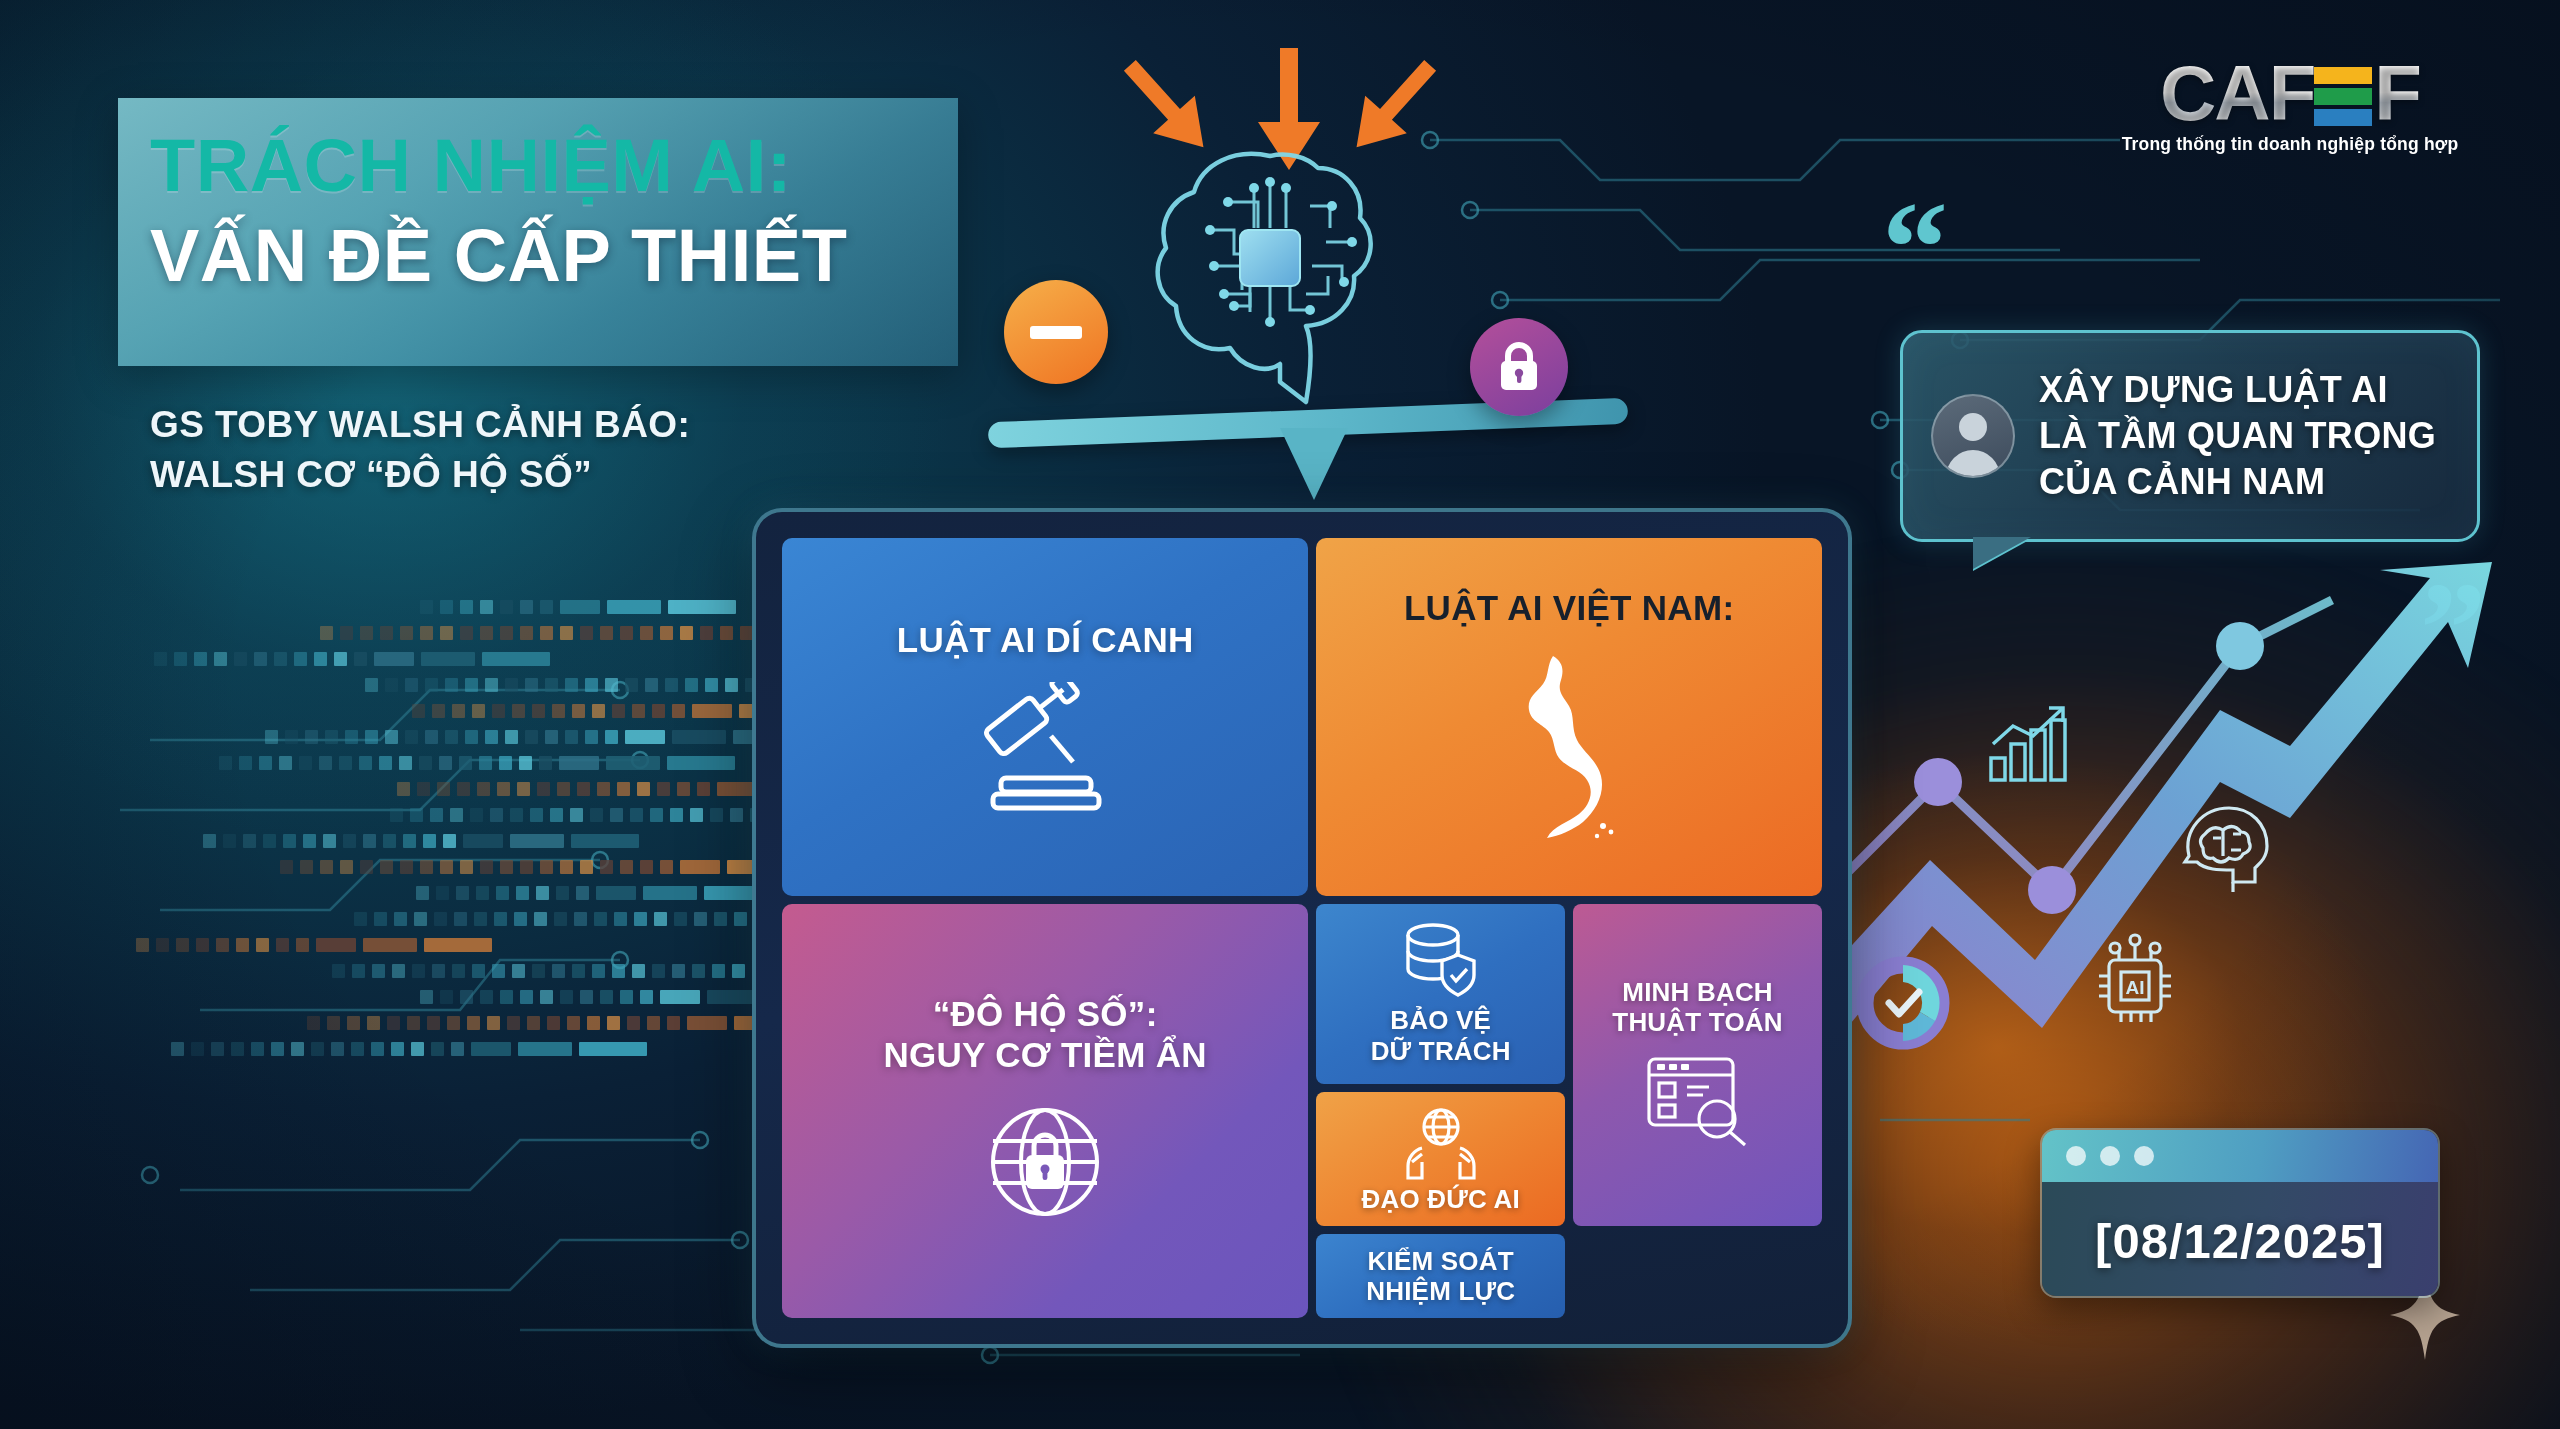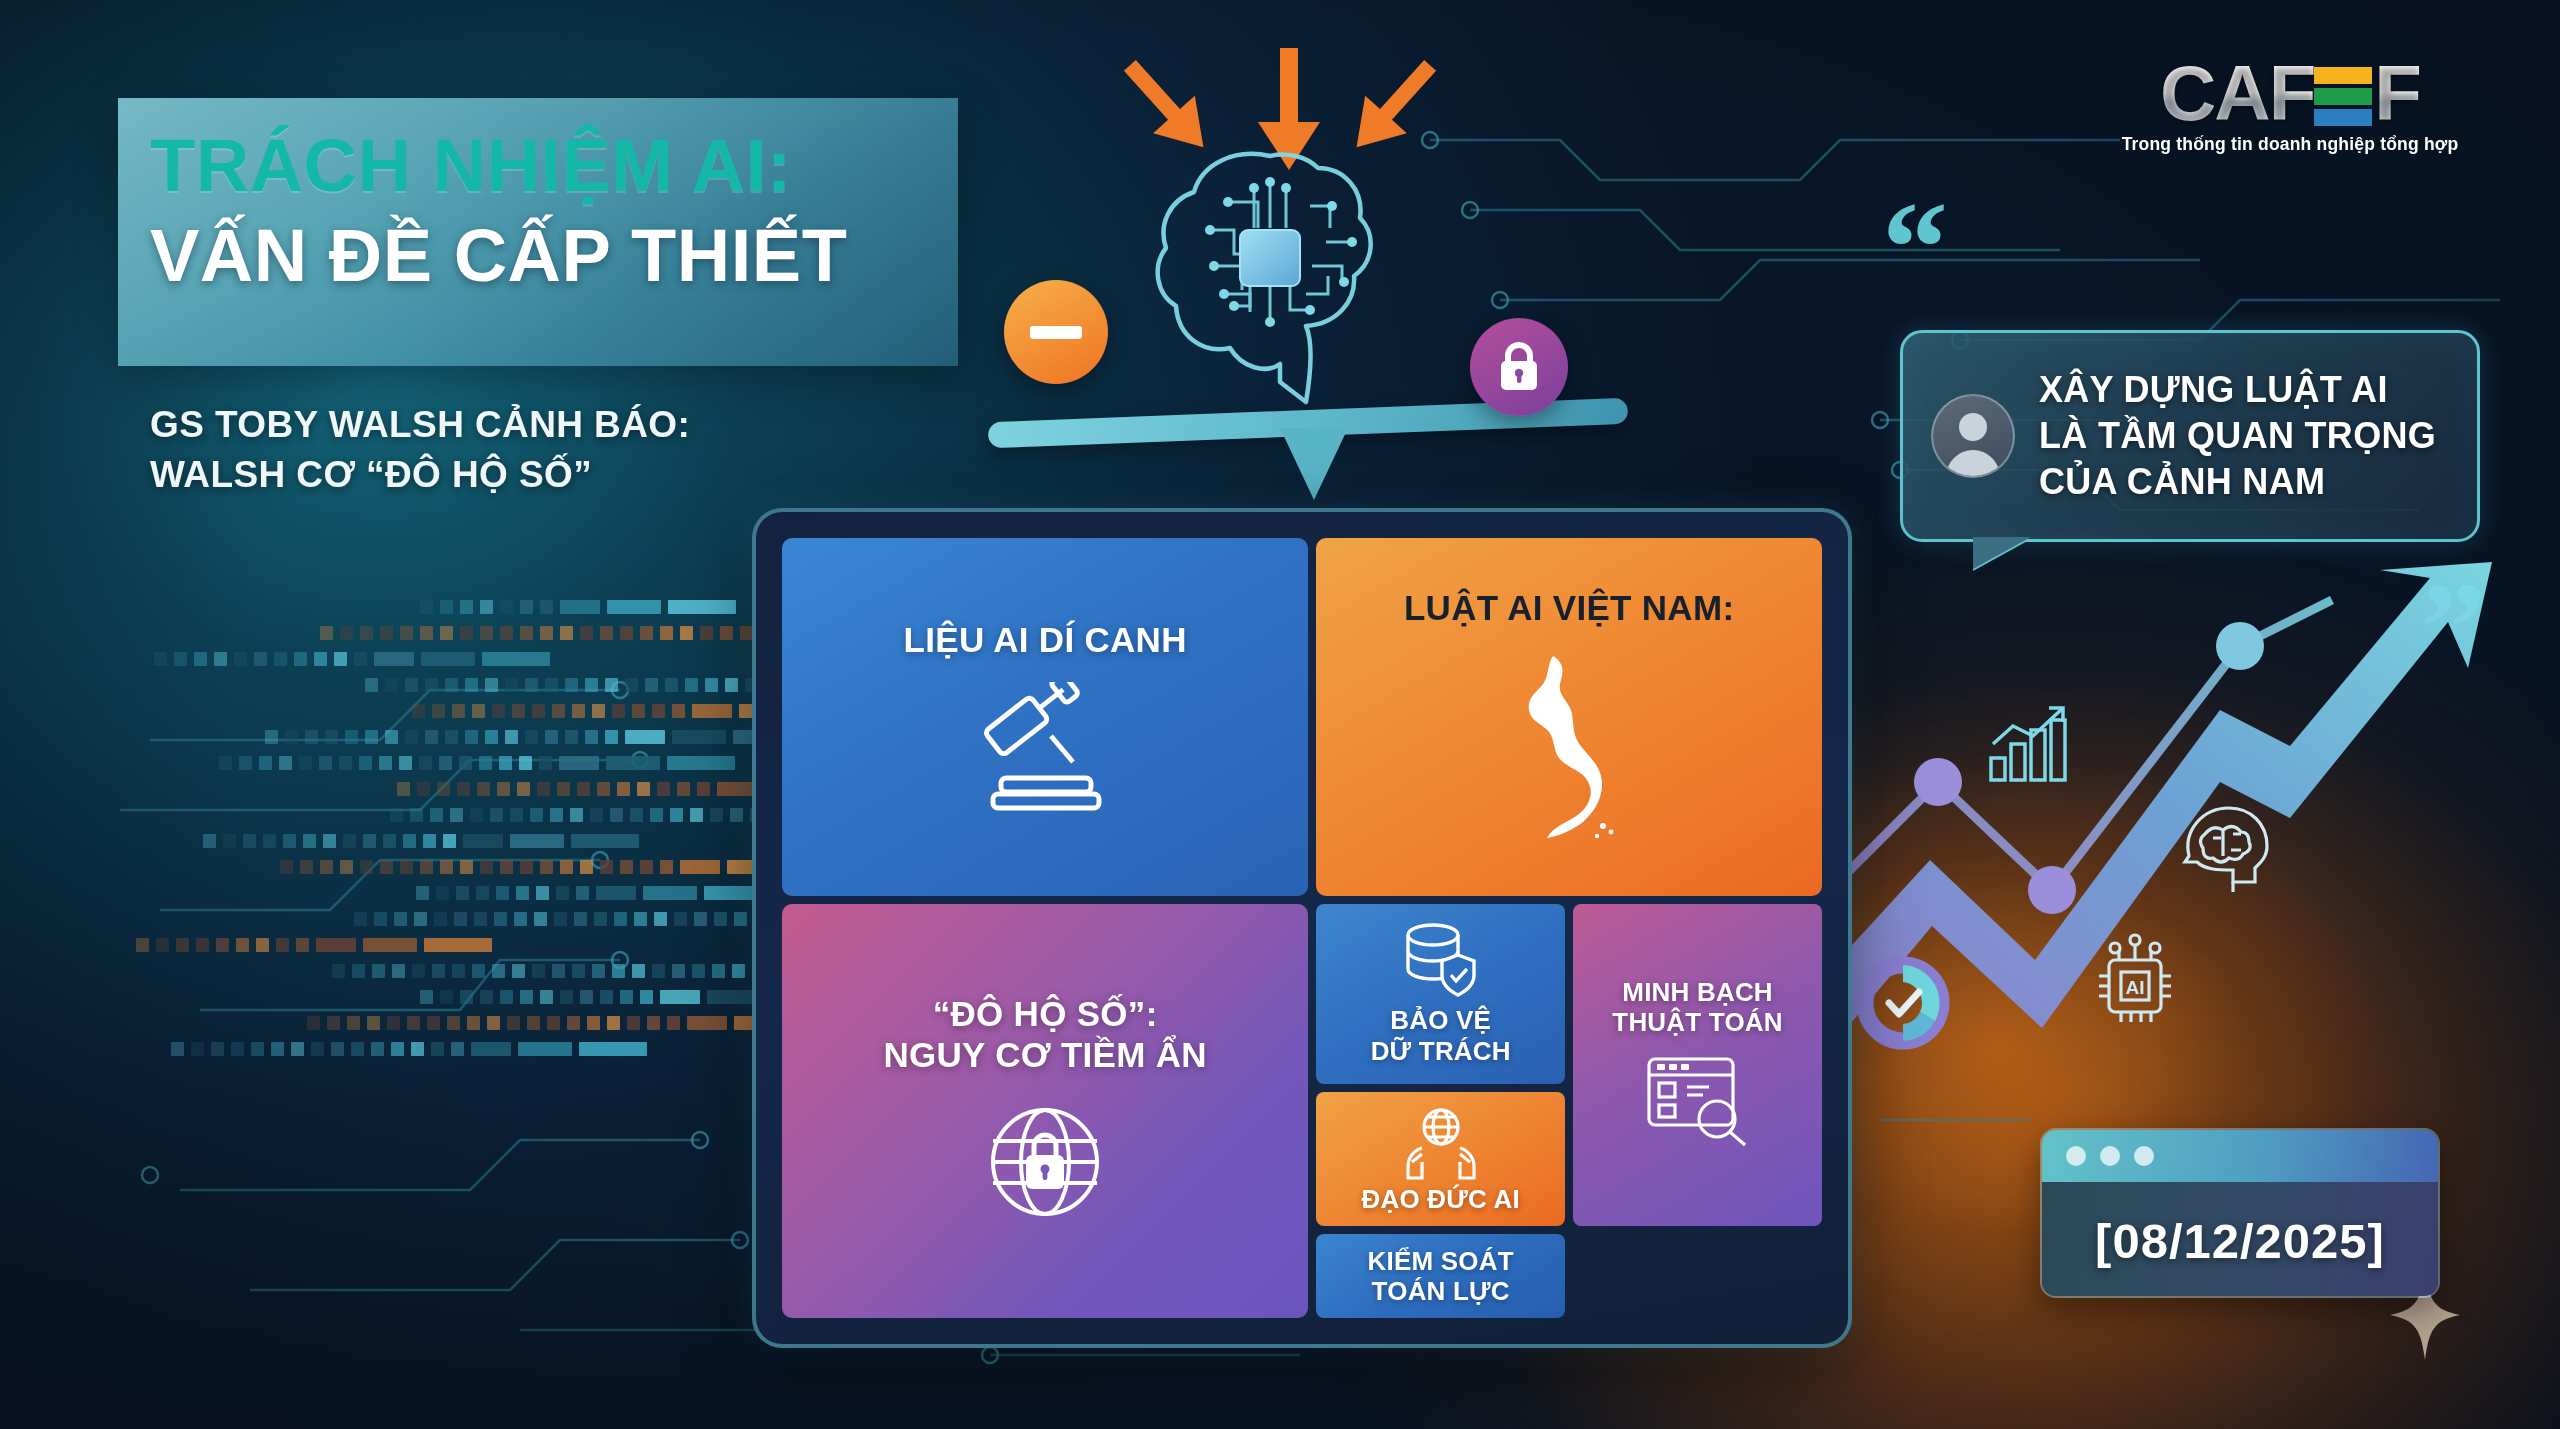--- a/index.html
+++ b/index.html
@@ -819,21 +819,21 @@
   <div class="sparkle">
     <svg width="70" height="90" viewBox="0 0 70 90">
       <path d="M35 0 C39 30 44 40 70 45 C44 50 39 60 35 90 C31 60 26 50 0 45 C26 40 31 30 35 0 Z" fill="#cdb9a4" opacity=".85"></path>
     </svg>
   </div>
 
   <div class="device">
     <div class="grid">
 
       <div class="card c-blue big">
-        <div class="ttl">LIỆU AI DÍ CANH</div>
+        <div class="ttl">LUẬT AI DÍ CANH</div>
         <div class="iconbox">
           <svg width="160" height="132" viewBox="0 0 160 132" fill="none" stroke="#ffffff" stroke-width="5" stroke-linejoin="round">
             <g transform="rotate(-38 80 56)">
               <rect x="36" y="14" width="58" height="30" rx="5"></rect>
               <path d="M94 29 h30"></path>
               <rect x="118" y="16" width="16" height="26" rx="4"></rect>
             </g>
             <path d="M86 54 L108 80"></path>
             <rect x="36" y="96" width="90" height="14" rx="5"></rect>
             <rect x="28" y="112" width="106" height="14" rx="5"></rect>
@@ -930,21 +930,21 @@
               <path d="M68 44 c8 2 14 10 14 18 v12 H68 v-16"></path>
               <path d="M30 50 l-10 8 M68 50 l10 8"></path>
             </svg>
           </div>
           <div class="mt">ĐẠO ĐỨC AI</div>
         </div>
 
         <div class="mini m-blue2">
           <div class="mt">
             <div>KIỂM SOÁT</div>
-            <div>TOÁN LỰC</div>
+            <div>NHIỆM LỰC</div>
           </div>
         </div>
 
       </div>
     </div>
   </div>
 
   <div class="datebadge">
     <div class="db-bar">
       <i></i>

